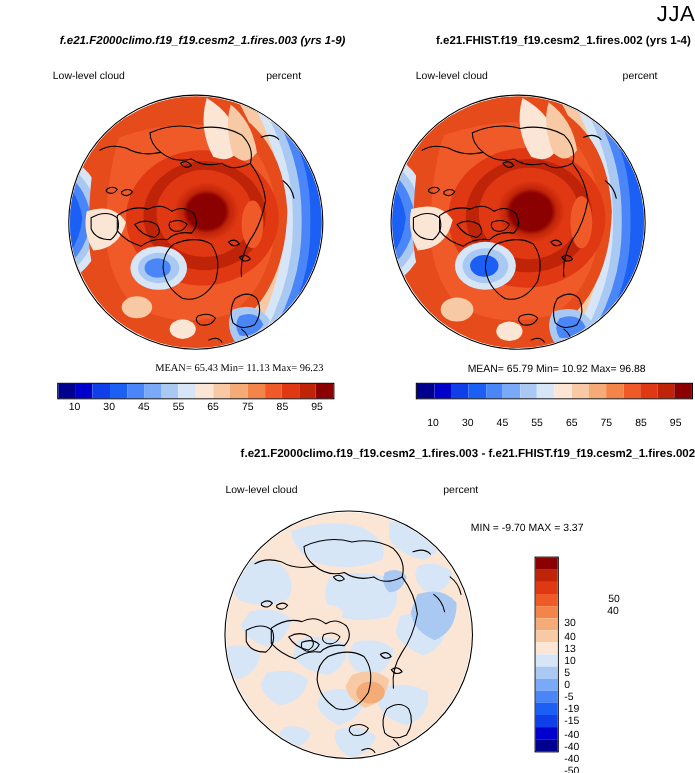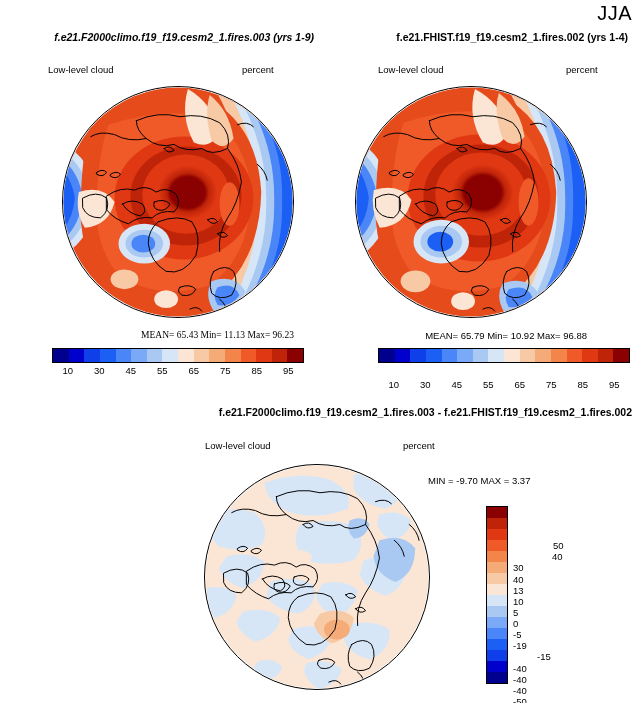--- a/index.html
+++ b/index.html
@@ -375,18 +375,18 @@
     <span style="top: 6.25%; padding-left: 40px;">50</span>
     <span style="top: 12.5%; margin-left: 39px;">40</span>
     <span style="top: 18.75%;">30</span>
     <span style="top: 25%;">40</span>
     <span style="top: 31.25%;">13</span>
     <span style="top: 37.5%;">10</span>
     <span style="top: 43.75%;">5</span>
     <span style="top: 50%;">0</span>
     <span style="top: 56.25%;">-5</span>
     <span style="top: 62.5%;">-19</span>
-    <span style="top: 68.75%; margin-left: 24px;">-15</span>
+    <span style="top: 68.75%;">-15</span>
     <span style="top: 75%;">-40</span>
     <span style="top: 81.25%;">-40</span>
     <span style="top: 87.5%;">-40</span>
     <span style="top: 93.75%;">-50</span>
   </div>
 
 </body></html>

